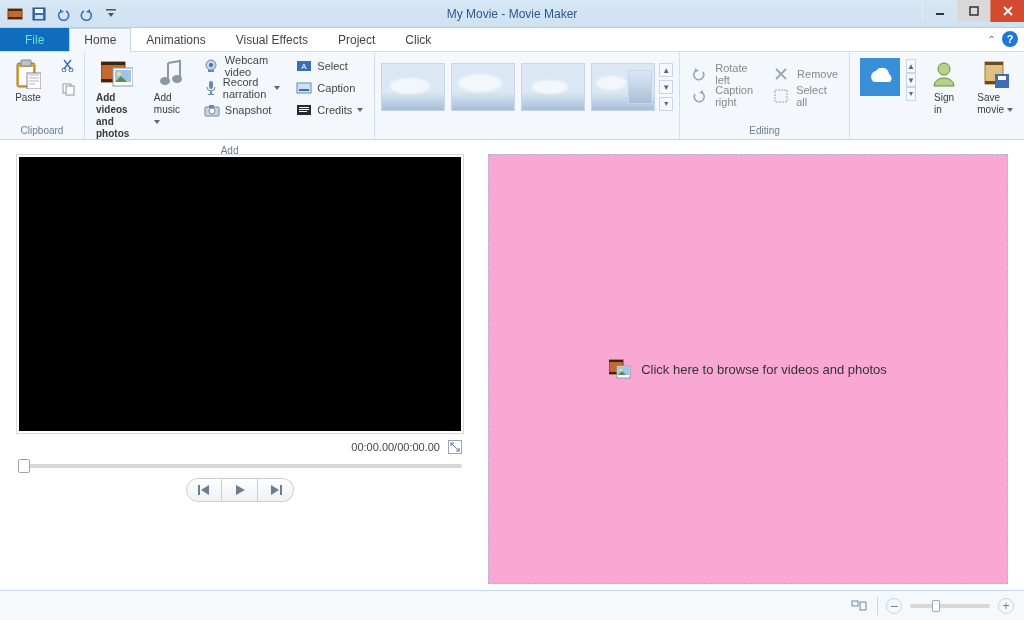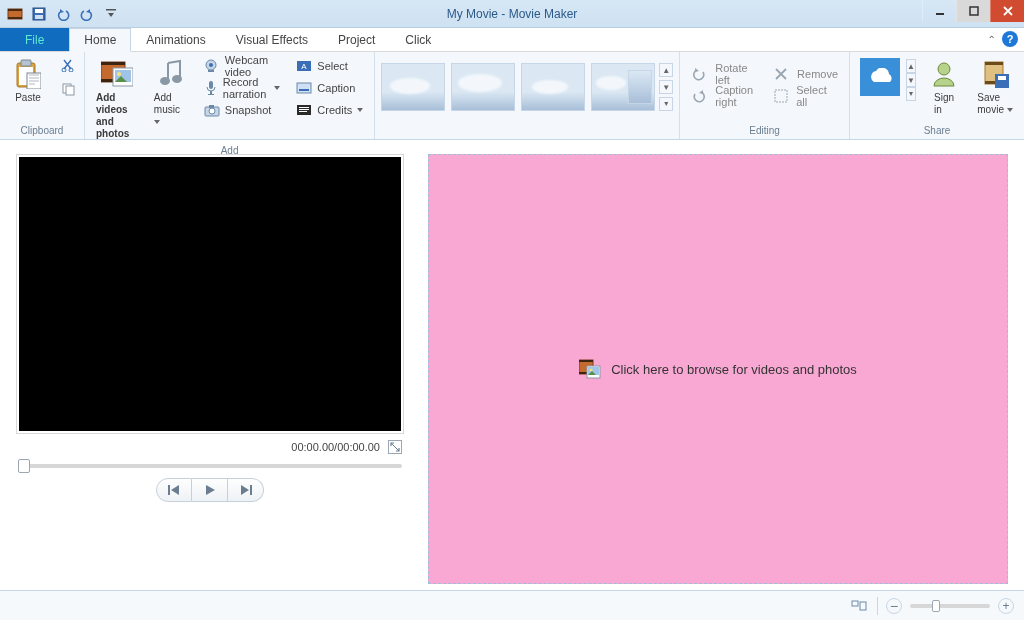--- a/index.html
+++ b/index.html
@@ -45,21 +45,21 @@
 .themes { display:flex; gap:6px; align-items:flex-start; padding-top:6px; }
 .theme { width:64px; height:48px; border:1px solid #c7d6e6; background:#fff; display:flex; align-items:center; justify-content:center; position:relative; overflow:hidden; }
 .theme .sky { position:absolute; inset:0; background:linear-gradient(#dbe8f4 60%, #a8bfd8 100%); }
 .theme .cloud { position:absolute; background:#f3f7fb; border-radius:50%; filter:blur(1px); }
 .themes .more-bar { width:14px; height:48px; display:flex; flex-direction:column; justify-content:space-between; margin-left:-2px; }
 .more-bar div { height:14px; border:1px solid #c7d6e6; display:flex; align-items:center; justify-content:center; font-size:8px; color:#666; }
 .group.themes-group .group-body { padding-top:2px; }
 
 
 .content { height: calc(620px - 28px - 24px - 88px - 30px); display:flex; padding:14px 16px 6px 16px; gap:24px; background:#fff; }
-.preview-pane { width:388px; display:flex; flex-direction:column; }
+.preview-pane { width:448px; display:flex; flex-direction:column; }
 .preview-frame { border:1px solid #d8d8d8; padding:2px; background:#fff; }
 .preview-video { width:100%; height:274px; background:#000; }
 .preview-meta { display:flex; justify-content:flex-end; align-items:center; gap:8px; padding:6px 2px 4px 0; font-size:11px; color:#444; }
 .fs-icon { width:14px; height:14px; border:1px solid #9aa6b2; display:flex; align-items:center; justify-content:center; }
 .seek-track { height:4px; background:#d7d7d7; border-radius:2px; position:relative; margin:6px 2px 10px 2px; }
 .seek-thumb { position:absolute; left:0; top:-5px; width:12px; height:14px; background:#fff; border:1px solid #9aa6b2; border-radius:2px; }
 .transport { display:flex; justify-content:center; gap:0; }
 .transport .tbtn { width:36px; height:24px; border:1px solid #c7d0d9; background:linear-gradient(#fefefe,#eef2f6); display:flex; align-items:center; justify-content:center; }
 .transport .tbtn:first-child { border-top-left-radius:12px; border-bottom-left-radius:12px; }
 .transport .tbtn:last-child { border-top-right-radius:12px; border-bottom-right-radius:12px; }
@@ -392,21 +392,20 @@
               <rect x="4" y="2" width="18" height="3" fill="#6b4a1c"></rect>
               <rect x="4" y="21" width="18" height="3" fill="#6b4a1c"></rect>
               <rect x="14" y="14" width="14" height="14" fill="#3a6fb7"></rect>
               <rect x="17" y="16" width="8" height="4" fill="#fff"></rect>
             </svg>
         </div>
         <span style="white-space:pre-line;"><span>Save
 movie</span> <span class="dd-tri"></span></span>
       </div>
     </div>
-    <div class="group-label">Share</div>
   </div>
 
 </div>
 
 <div class="content">
   <div class="preview-pane">
     <div class="preview-frame">
       <div class="preview-video"></div>
     </div>
     <div class="preview-meta">

